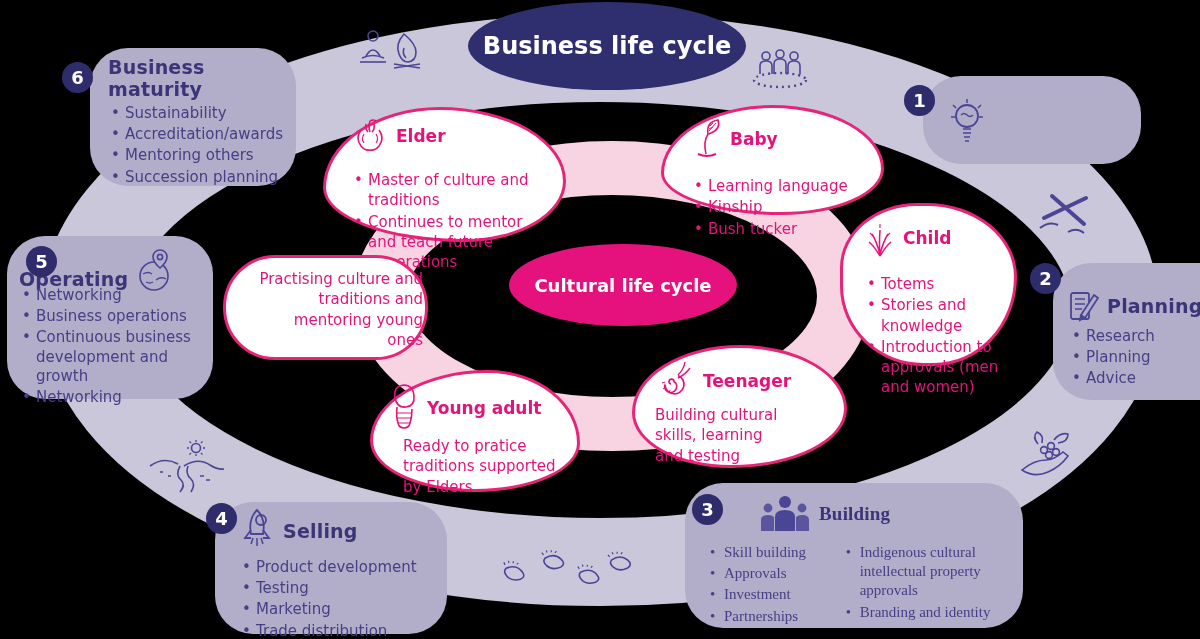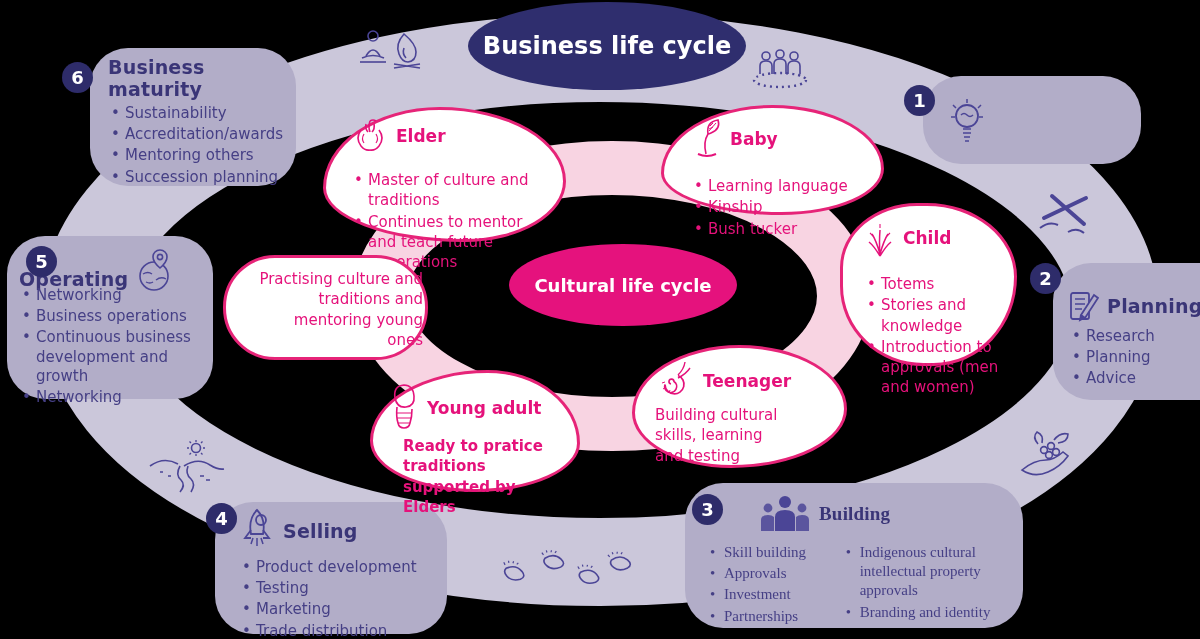--- a/index.html
+++ b/index.html
@@ -40,21 +40,21 @@
   .clist li{position:relative;padding-left:16px;margin:1px 0;}
   .clist li::before{content:"•";position:absolute;left:2px;top:0;}
 
   #blob-elder{left:323px;top:107px;width:243px;height:135px;border-radius:48% 52% 42% 58% / 60% 55% 45% 40%;padding:8px 12px 4px 26px;}
   #blob-baby{left:661px;top:105px;width:223px;height:110px;border-radius:50% 50% 46% 54% / 62% 58% 42% 38%;padding:10px 12px 4px 28px;}
   #blob-child{left:840px;top:203px;width:177px;height:163px;border-radius:46% 54% 50% 50% / 42% 48% 58% 52%;padding:12px 8px 6px 22px;}
   #blob-teenager{left:632px;top:345px;width:215px;height:123px;border-radius:50% 50% 54% 46% / 55% 52% 48% 45%;padding:12px 10px 6px 20px;}
   #blob-young{left:370px;top:370px;width:210px;height:122px;border-radius:56% 44% 50% 50% / 58% 60% 40% 42%;padding:10px 10px 6px 16px;}
   #blob-adult{left:223px;top:255px;width:205px;height:105px;border-radius:52px;padding:8px 10px 4px 12px;}
   #blob-adult p{margin-left:20px;text-align:right;}
-  #blob-young .btext{margin-left:14px;font-weight:bold;}
+  #blob-young .btext{margin-left:14px;}
 
   .icon{flex:0 0 auto;}
   .deco{position:absolute;z-index:2;}
 </style>
 </head>
 <body>
 <div id="canvas">
 
 <svg class="bg" width="1200" height="639">
   <ellipse cx="600" cy="310" rx="515" ry="252" fill="none" stroke="#cbc7da" stroke-width="88"></ellipse>

